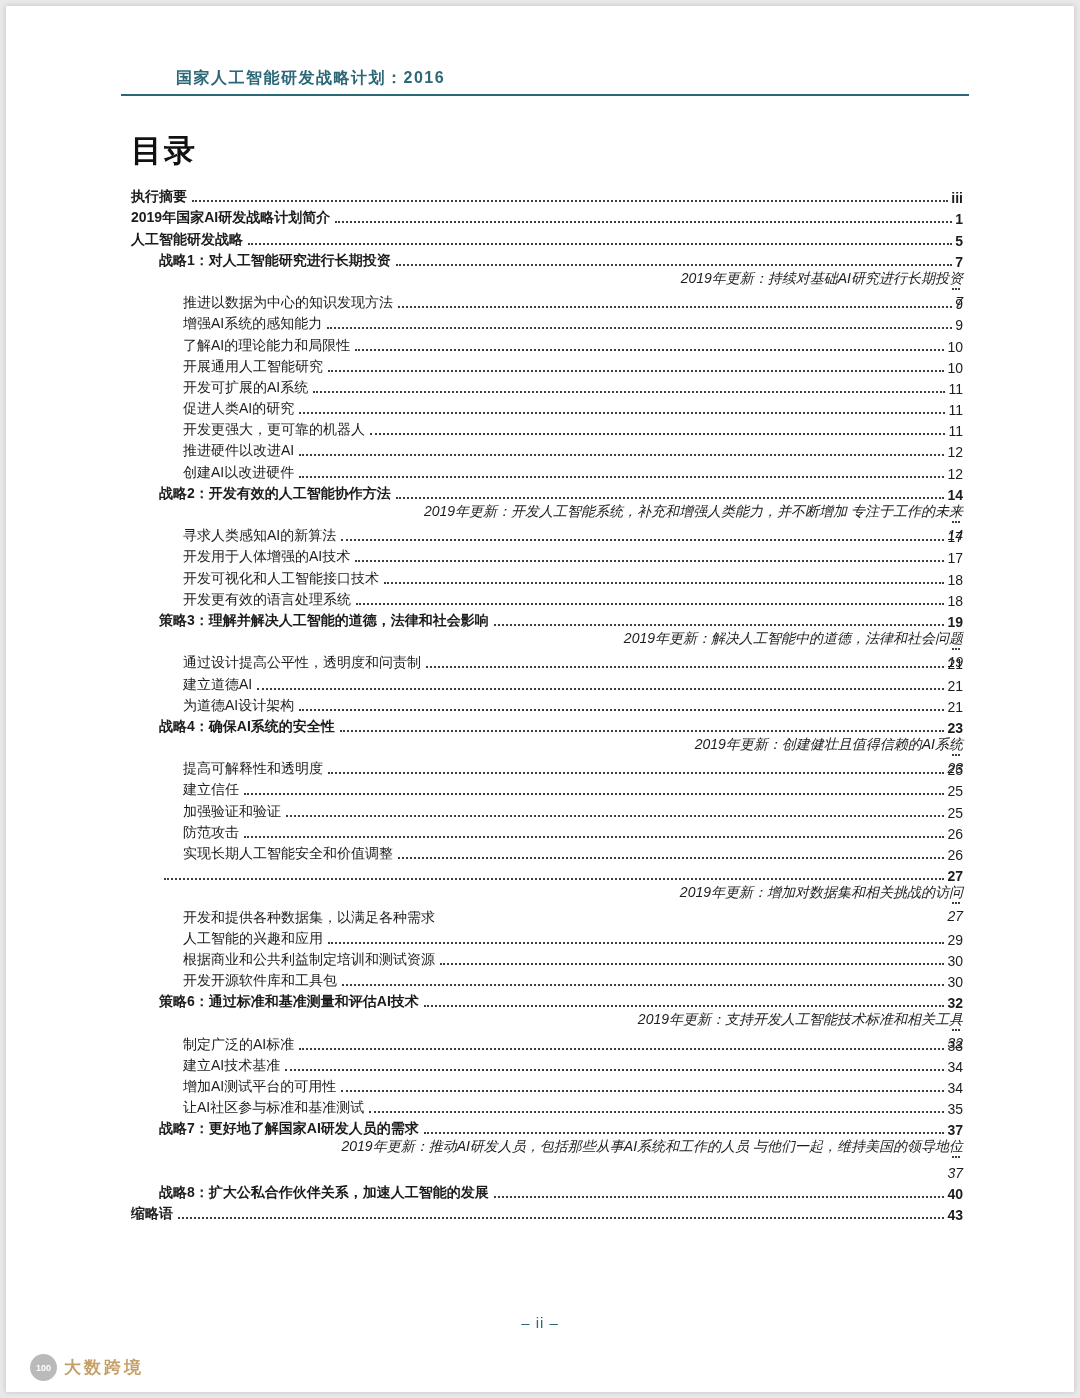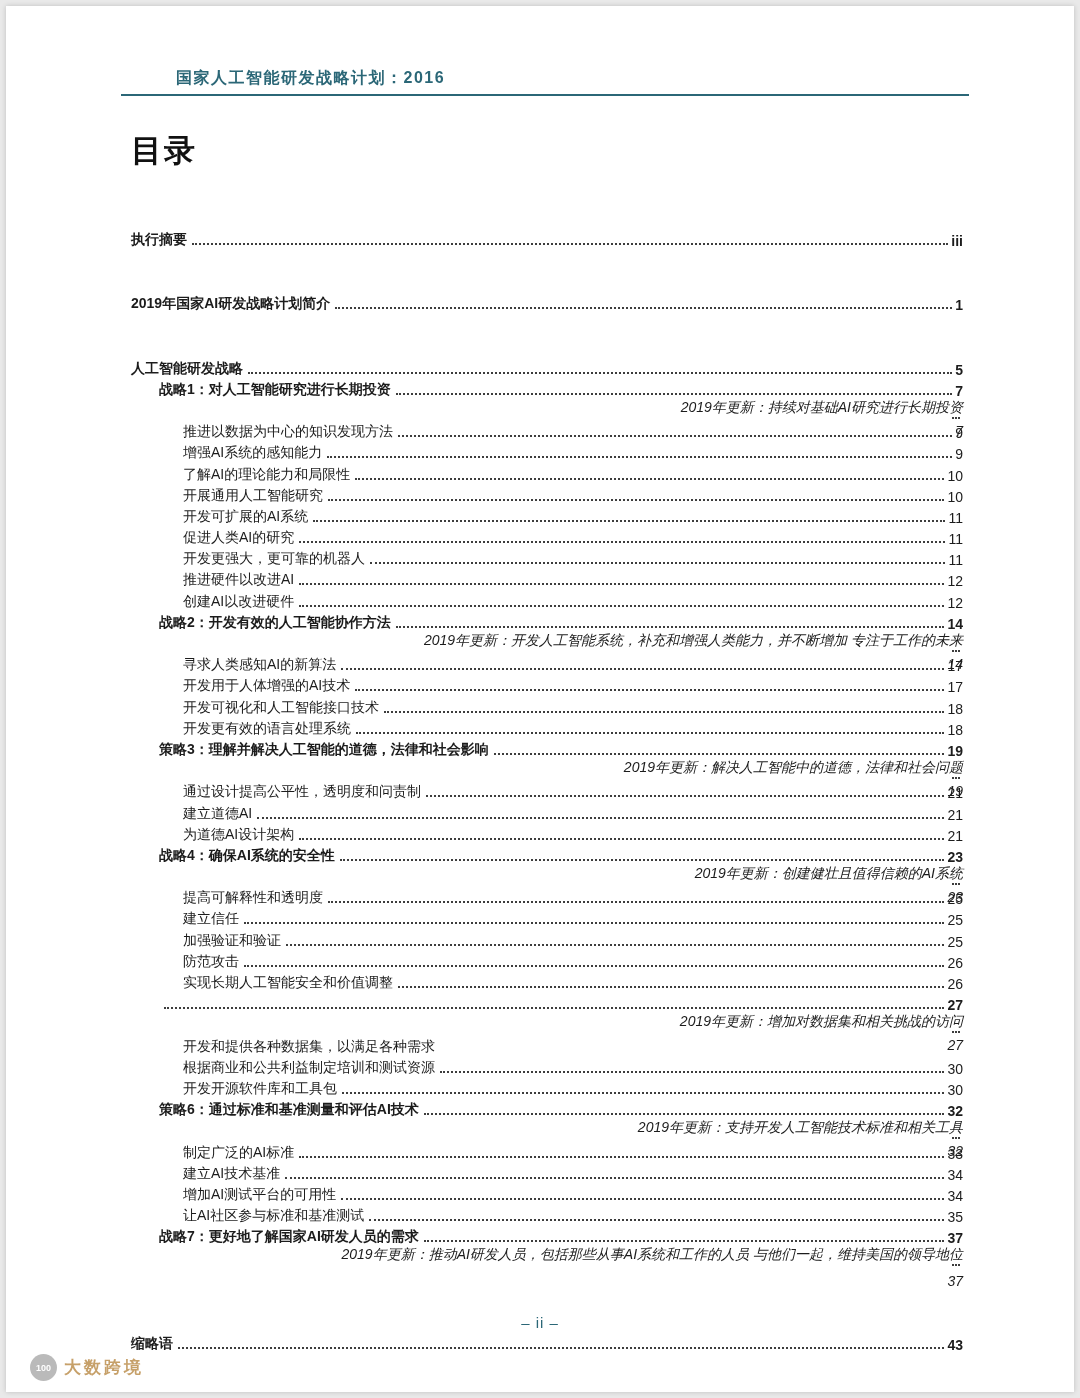--- a/index.html
+++ b/index.html
@@ -34,21 +34,21 @@
     height: 21.2px; font-size: 14px; color: #1c1c1c;
   }
   .row .label { white-space: nowrap; }
   .row .leader {
     flex: 1 1 auto;
     border-bottom: 2px dotted #3d3d3d;
     margin: 0 3px 4px 5px; min-width: 8px;
   }
   .row .leader.hidden { border-bottom: none; }
   .row .pageno { white-space: nowrap; }
-  .lvl0 { padding-left: 0; margin-top: 43px; }
+  .lvl0 { padding-left: 0; }
   .lvl1 { padding-left: 28px; }
   .lvl2 { padding-left: 52px; }
   .bold { font-weight: bold; }
   .italic { font-style: italic; flex-direction: column; }
   .footer {
     position: absolute; left: 0; top: 1308px; width: 100%;
     text-align: center; color: #2b6777; font-size: 15px;
     letter-spacing: 1px;
   }
   .watermark {
@@ -248,20 +248,25 @@
         <span class="label">2019年更新：增加对数据集和相关挑战的访问</span>
         <span class="leader"></span>
         <span class="pageno">27</span>
       </div>
       <div class="row lvl2">
         <span class="label">开发和提供各种数据集，以满足各种需求</span>
         <span class="leader hidden"></span>
         <span class="pageno"></span>
       </div>
       <div class="row lvl2">
+        <span class="label">人工智能的兴趣和应用</span>
+        <span class="leader"></span>
+        <span class="pageno">29</span>
+      </div>
+      <div class="row lvl2">
         <span class="label">根据商业和公共利益制定培训和测试资源</span>
         <span class="leader"></span>
         <span class="pageno">30</span>
       </div>
       <div class="row lvl2">
         <span class="label">开发开源软件库和工具包</span>
         <span class="leader"></span>
         <span class="pageno">30</span>
       </div>
       <div class="row lvl1 bold">
@@ -301,20 +306,25 @@
       </div>
       <div class="row lvl2 italic">
         <span class="label">2019年更新：推动AI研发人员，包括那些从事AI系统和工作的人员 与他们一起，维持美国的领导地位</span>
         <span class="leader"></span>
         <span class="pageno"></span>
       </div>
       <div class="row lvl2 italic">
         <span class="label"></span>
         <span class="leader hidden"></span>
         <span class="pageno">37</span>
+      </div>
+      <div class="row lvl1 bold">
+        <span class="label">战略8：扩大公私合作伙伴关系，加速人工智能的发展</span>
+        <span class="leader"></span>
+        <span class="pageno">40</span>
       </div>
       <div class="row lvl0 bold">
         <span class="label">缩略语</span>
         <span class="leader"></span>
         <span class="pageno">43</span>
       </div>
     </div>
 
   <div class="footer">– ii –</div>
 

